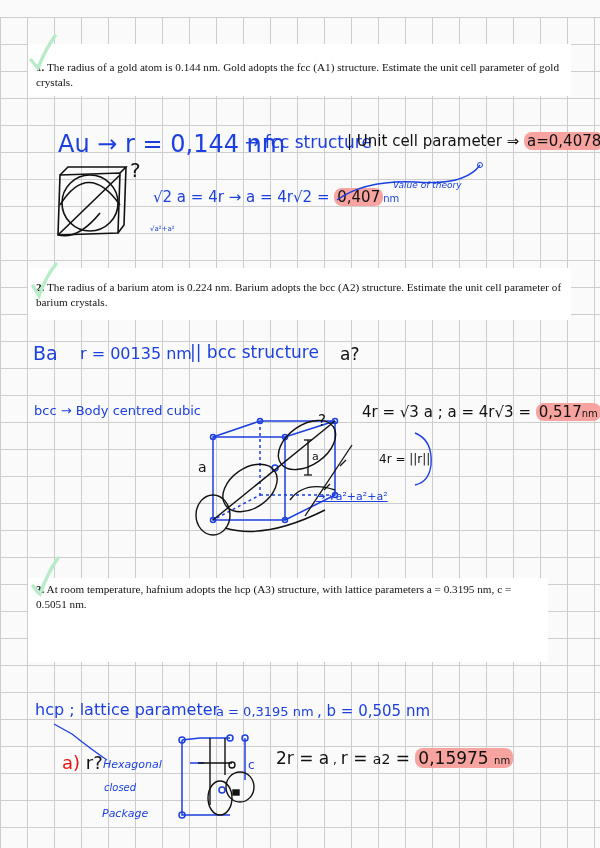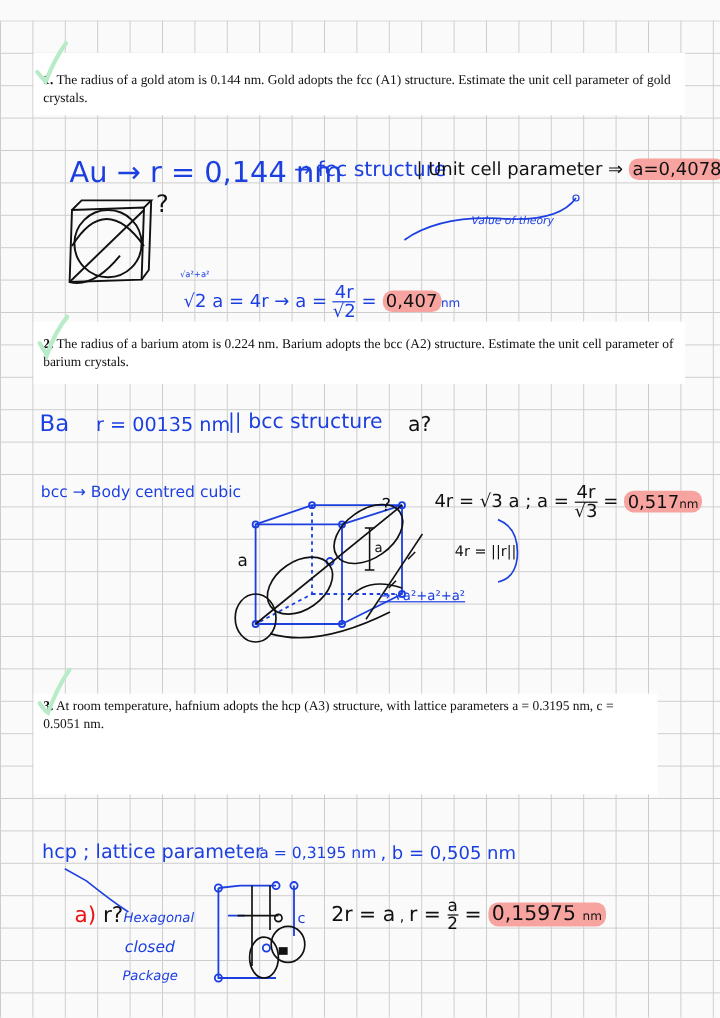--- a/index.html
+++ b/index.html
@@ -20,21 +20,21 @@
     padding:0 8px; box-sizing:border-box;
   }
   .qbox .num { font-weight:bold; }
   .check { position:absolute; }
   .hw { position:absolute; font-family:"DejaVu Sans", sans-serif; white-space:nowrap; }
   .blue { color:#1c3fe0; }
   .black { color:#111; }
   .red { color:#e11; }
   .hl { background:#f7a4a0; border-radius:8px; padding:0 3px; color:#111; }
   svg.draw { position:absolute; overflow:visible; }
-  .frac { display:inline-flex; flex-direction:column; align-items:center; vertical-align:middle; line-height:1;text-align:right; }
+  .frac { display:inline-flex; flex-direction:row; align-items:center; vertical-align:middle; line-height:1;text-align:right; }
   .frac .bar { border-top:1px solid currentColor; width:100%; }
 </style>
 </head>
 <body>
 
 <div class="topstrip"></div>
 
 <div class="qbox" style="left:28px; top:44px; width:543px; height:52px; padding-top:16px;">
   <span class="num">1.</span>
   <span>The radius of a gold atom is 0.144 nm. Gold adopts the fcc (A1) structure. Estimate the unit cell parameter of gold crystals.</span>
@@ -56,21 +56,21 @@
     <path d="M12 10 L20 2 L78 2 L72 8"></path>
     <path d="M78 2 L76 60 L70 68"></path>
     <path d="M10 70 L72 10"></path>
     <circle cx="42" cy="38" r="28"></circle>
     <path d="M12 40 Q40 -5 72 40"></path>
     <path d="M10 70 Q30 75 52 48"></path>
   </g>
 </svg>
 <div class="hw black" style="left:130px; top:158px; font-size:20px;">?</div>
 
-<div class="hw blue" style="left:153px; top:188px; font-size:15px;margin-top:48px;">
+<div class="hw blue" style="left:153px; top:188px; font-size:15px;">
   <span>√2 a = 4r → a =</span>
   <span class="frac">
       <span>4r</span>
       <span class="bar"></span>
       <span>√2</span>
     </span>
   <span>=</span>
   <span class="hl">0,407</span><span style="font-size:10px;color:#1c3fe0">nm</span>
 </div>
 <div class="hw blue" style="left:150px; top:225px; font-size:7px;">√a²+a²</div>
@@ -165,21 +165,21 @@
 
 <div class="hw" style="left:34px; top:752px; font-size:18px;margin-left:28px;">
   <span class="red">a)</span>
   <span class="black">r?</span>
 </div>
 
 <svg class="draw" style="left:52px;top:722px;" width="60" height="45">
   <path d="M2 2 L20 12 Q40 28 55 38" stroke="#1c3fe0" stroke-width="1.3" fill="none"></path>
 </svg>
 <div class="hw blue" style="left:103px; top:758px; font-size:11px; font-style:italic;">Hexagonal</div>
-<div class="hw blue" style="left:104px; top:782px; font-size:13px; font-style:italic;">closed</div>
+<div class="hw blue" style="left:104px; top:782px; font-size:10px; font-style:italic;">closed</div>
 <div class="hw blue" style="left:102px; top:807px; font-size:11px; font-style:italic;">Package</div>
 
 <svg class="draw" style="left:170px;top:735px;" width="90" height="85">
   <g stroke="#1c3fe0" stroke-width="1.5" fill="none">
     <path d="M12 5 L12 80 L60 80"></path>
     <path d="M12 5 L30 3 L60 3"></path>
     <circle cx="12" cy="5" r="3"></circle>
       <circle cx="12" cy="80" r="3"></circle>
     <circle cx="60" cy="3" r="3"></circle>
       <circle cx="75" cy="3" r="3"></circle>

